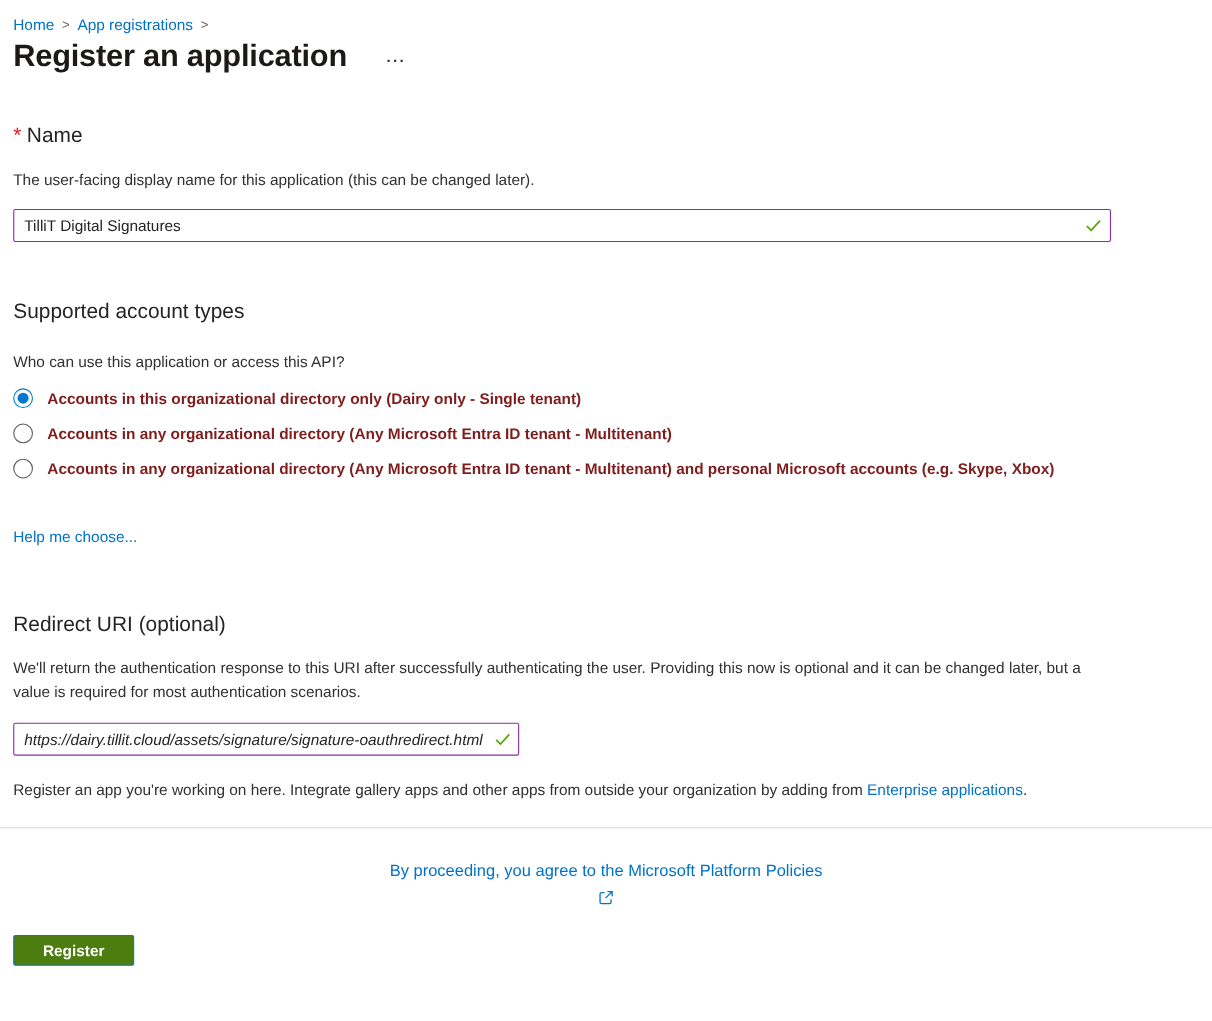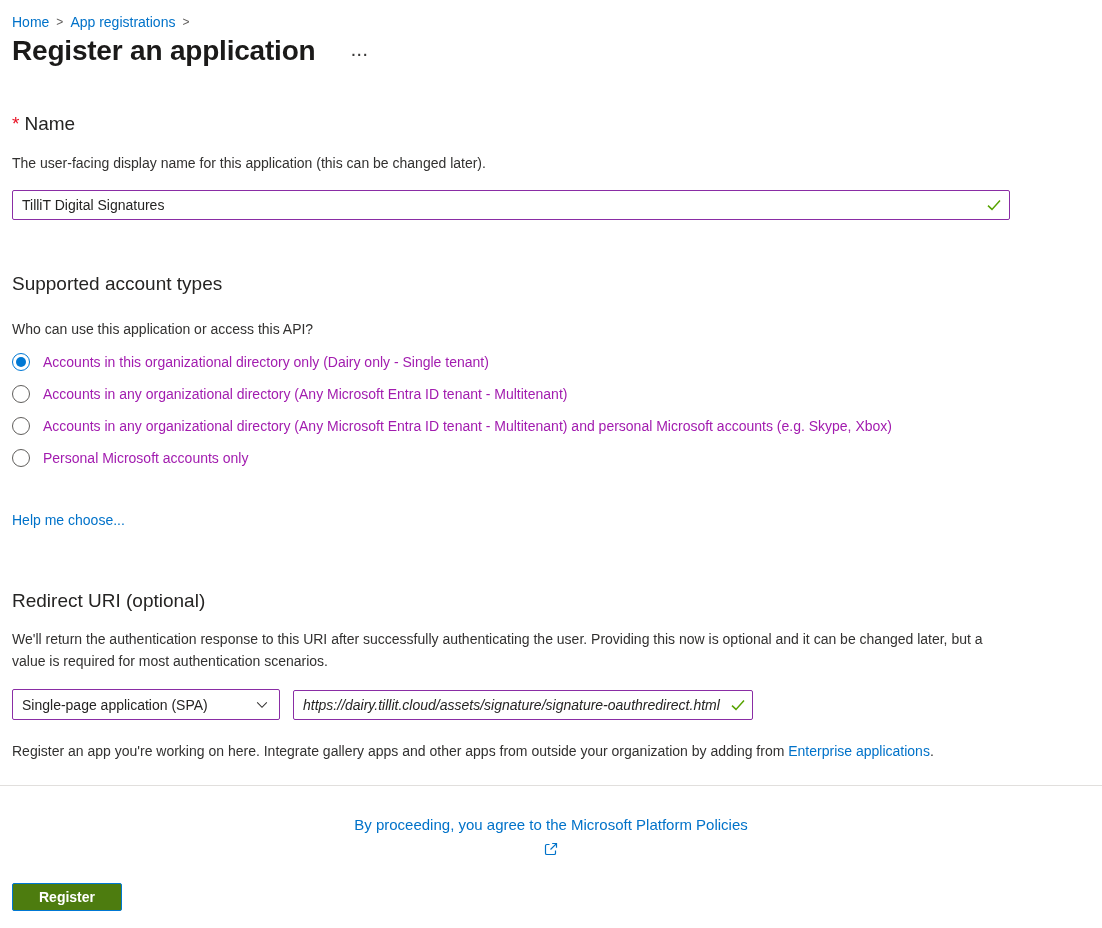--- a/index.html
+++ b/index.html
@@ -47,21 +47,21 @@
   .radio-option { display: flex; align-items: flex-start; margin-bottom: 11px; cursor: pointer; }
   .radio-circle {
     flex: 0 0 auto; width: 18px; height: 18px; border: 1px solid #605e5c;
     border-radius: 50%; margin-right: 13px; margin-top: 1px; position: relative; background: #fff;
   }
   .radio-option.selected .radio-circle { border-color: #0078d4; }
   .radio-option.selected .radio-circle::after {
     content: ""; position: absolute; left: 3px; top: 3px; width: 10px; height: 10px;
     border-radius: 50%; background: #0078d4;
   }
-  .radio-label { font-size: 14px; line-height: 21px; color: #a21caf; max-width: 940px; }
+  .radio-label { font-size: 14px; line-height: 21px; color: #7f1d1d; max-width: 940px; font-weight: bold; }
 
   a.text-link { color: #0072c9; text-decoration: none; cursor: pointer; }
   .help-link { display: inline-block; margin-top: 32px; font-size: 14px; }
 
   
   .redirect-heading { margin-top: 61px; }
   .redirect-desc { margin-top: 15px; max-width: 990px; line-height: 22px; }
   .redirect-controls { margin-top: 17px; display: flex; align-items: center; gap: 13px; }
   .platform-select {
     width: 268px; height: 31px; border: 1px solid #8a2da5; border-radius: 2px;
@@ -131,41 +131,31 @@
         <span class="radio-label">Accounts in this organizational directory only (Dairy only - Single tenant)</span>
       </div>
       <div class="radio-option">
         <span class="radio-circle"></span>
         <span class="radio-label">Accounts in any organizational directory (Any Microsoft Entra ID tenant - Multitenant)</span>
       </div>
       <div class="radio-option">
         <span class="radio-circle"></span>
         <span class="radio-label">Accounts in any organizational directory (Any Microsoft Entra ID tenant - Multitenant) and personal Microsoft accounts (e.g. Skype, Xbox)</span>
       </div>
-      <div class="radio-option">
-        <span class="radio-circle"></span>
-        <span class="radio-label">Personal Microsoft accounts only</span>
-      </div>
     </div>
 
     <a href="#" class="text-link help-link">Help me choose...</a>
   </div>
 
   
   <div>
     <div class="section-heading redirect-heading">Redirect URI (optional)</div>
     <div class="body-text redirect-desc">We'll return the authentication response to this URI after successfully authenticating the user. Providing this now is optional and it can be changed later, but a value is required for most authentication scenarios.</div>
 
     <div class="redirect-controls">
-      <div class="platform-select">
-        <span>Single-page application (SPA)</span>
-        <svg class="chev" viewBox="0 0 16 16">
-          <path d="M2.5 5 L8 10.7 L13.5 5" stroke="#323130" stroke-width="1.2" fill="none"></path>
-        </svg>
-      </div>
       <div class="field-wrap">
         <input type="text" class="text-input uri-input" value="https://dairy.tillit.cloud/assets/signature/signature-oauthredirect.html" style="">
         <svg class="valid-check uri-check" viewBox="0 0 16 16">
           <path d="M2 8.6 L6 12.4 L14 3.6" stroke="#57a300" stroke-width="1.5" fill="none"></path>
         </svg>
       </div>
     </div>
 
     <div class="body-text register-note">
       <span>Register an app you're working on here. Integrate gallery apps and other apps from outside your organization by adding from </span><a href="#" class="text-link">Enterprise applications</a><span>.</span>

